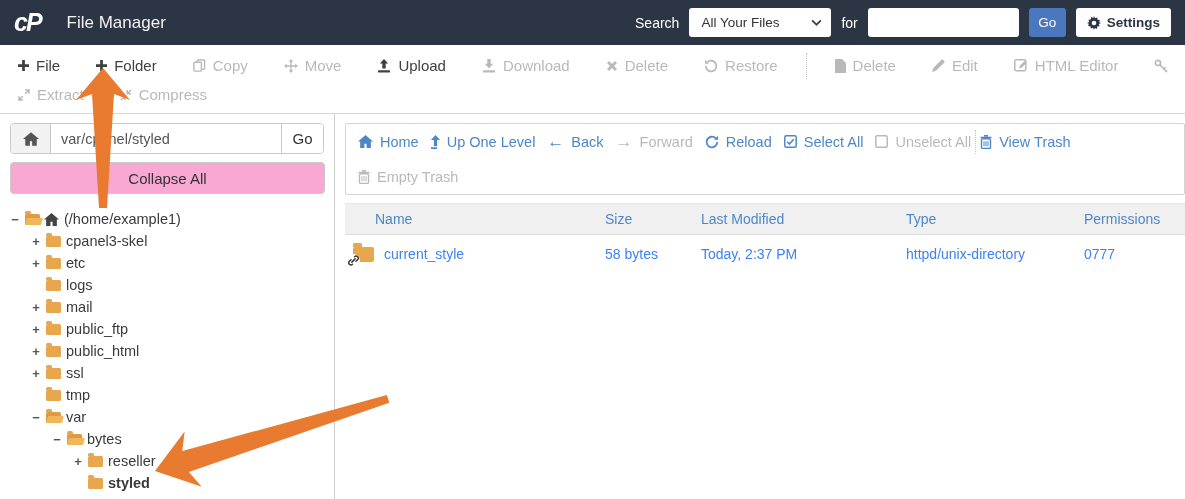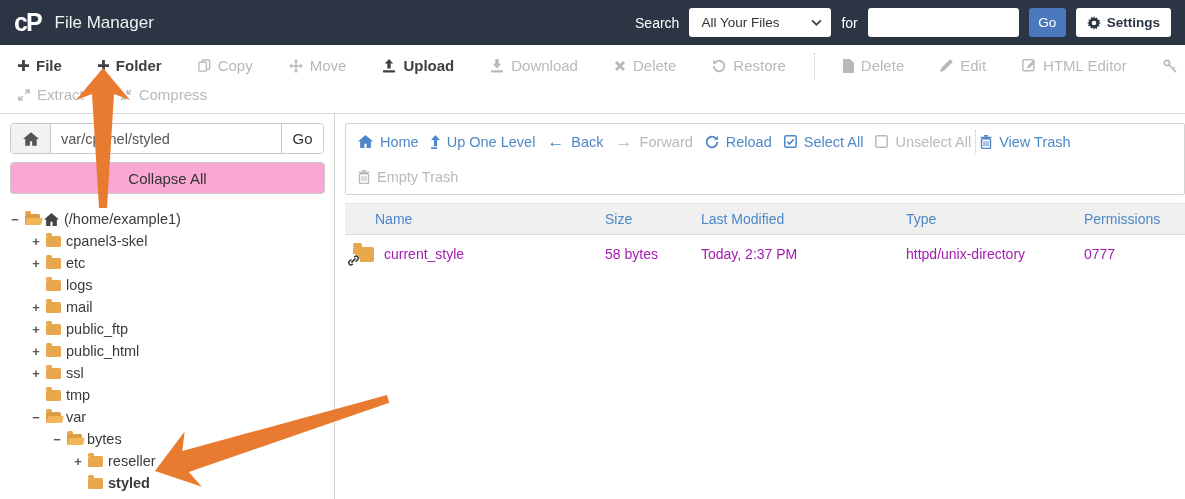--- a/index.html
+++ b/index.html
@@ -3,35 +3,35 @@
 <meta charset="utf-8">
 <style>
   * { margin:0; padding:0; box-sizing:border-box; }
   html,body { width:1185px; height:499px; }
   body {
     font-family:"Liberation Sans", sans-serif;
     background:#fff; color:#3a3a3a; position:relative; overflow:hidden;
   }
   
   .topbar { height:45px; background:#2b3544; display:flex; align-items:center; padding:0 14px; gap:10px; }
-  .logo { color:#fff; font-weight:800; font-size:25px; letter-spacing:-2px; margin-right:4px; }
+  .logo { color:#fff; font-weight:800; font-style:italic; font-size:25px; letter-spacing:-2px; margin-right:16px; }
   .apptitle { color:#f2f2f2; font-size:17px; }
   .flex-spacer { flex:1; }
   .search-label, .for-label { color:#fff; font-size:14px; }
   .scope-select { width:142px; height:29px; background:#fff; border-radius:3px; display:flex; align-items:center;
     justify-content:space-between; padding:0 9px 0 12px; font-size:13.5px; color:#333; cursor:pointer; }
   .search-input { width:151px; height:29px; border:none; border-radius:3px; padding:0 8px; font-size:13.5px; outline:none; }
   .go-btn { width:37px; height:29px; background:#4a77bd; color:#fff; border:none; border-radius:3px; font-size:13.5px; cursor:pointer; }
   .settings-btn { height:29px; background:#fff; border:none; border-radius:3px; padding:0 11px; font-size:13.5px;
     color:#2b3544; display:flex; align-items:center; gap:6px; cursor:pointer; font-weight:bold; }
   
   .toolbar { height:69px; border-bottom:1px solid #d8d8d8; padding-top:6px; }
   .trow { display:flex; align-items:center; padding:4px 18px; gap:36px; font-size:15px; height:29px; }
   .titem { display:inline-flex; align-items:center; gap:7px; cursor:pointer; white-space:nowrap; }
-  .titem.on  { color:#404040;font-weight:bold; }
+  .titem.on  { color:#404040; }
   .titem.off { color:#b9b9b9; }
   .tsep { border-left:1px dotted #c0c0c0; height:26px; margin:0 -8px; }
   
   .content { display:flex; height:385px; }
   .sidebar { width:335px; border-right:1px solid #d0d0d0; padding-top:9px; flex:none; }
   .pathbox { margin:0 10px; display:flex; height:31px; border:1px solid #c9c9c9; border-radius:4px; overflow:hidden; background:#fff; }
   .home-btn { width:40px; background:#f2f2f2; border-right:1px solid #c9c9c9; display:flex; align-items:center; justify-content:center; cursor:pointer; color:#555; }
   .path-input { flex:1; border:none; padding:0 10px; font-size:14.5px; color:#555; min-width:0; outline:none; }
   .pgo-btn { width:42px; background:#fff; border:none; border-left:1px solid #c9c9c9; font-size:15px; color:#333; cursor:pointer; }
   .collapse-btn { display:block; margin:8px 10px 0; height:32px; width:315px; background:#f9a8d4; border:1px solid #c9c9c9;
@@ -58,21 +58,21 @@
   .nav-item { display:inline-flex; align-items:center; gap:7px; cursor:pointer; white-space:nowrap; }
   .nav-item.on  { color:#4d87c7; }
   .nav-item.off { color:#b9b9b9; }
   .navsep { border-left:1px dotted #c4c4c4; height:24px; margin:0 -8px; }
   .arrow-glyph { font-size:17px; line-height:1; }
   
   .filetable { margin-top:8px; width:840px; border-collapse:collapse; font-size:14px; }
   .filetable th { background:#f0f0f0; color:#4d87c7; font-weight:normal; text-align:left; padding:7px 8px;
     border-top:1px solid #e6e6e6; border-bottom:1px solid #ddd; cursor:pointer; }
   .filetable th:first-child { padding-left:30px; }
-  .filetable td { padding:11px 8px; color:#a21caf; }
+  .filetable td { padding:11px 8px; color:#3b82f6; }
   .col-name { width:252px; } .col-size { width:96px; } .col-mod { width:205px; } .col-type { width:178px; }
   .name-cell { display:flex; align-items:center; gap:10px; }
   
   .arrows { position:absolute; left:0; top:0; pointer-events:none; z-index:50; }
   svg.ic { flex:none; }
 </style>
 </head>
 <body>
 
 <div class="topbar">

